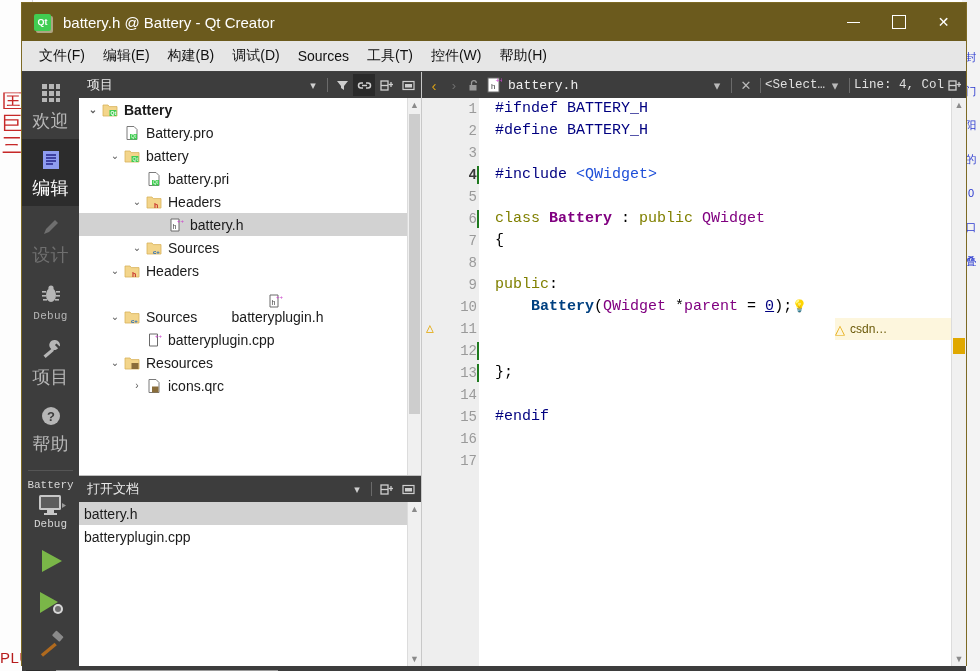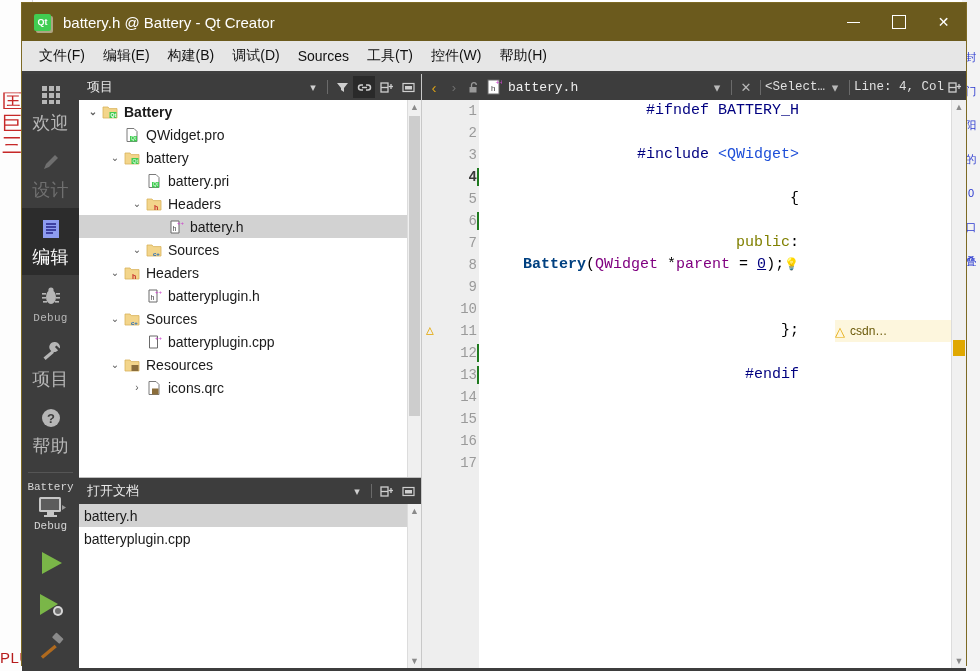--- a/index.html
+++ b/index.html
@@ -23,21 +23,21 @@
   
   #titlebar{height:38px;background:#6b5a1d;display:flex;align-items:center;padding:0 0 0 12px;}
   #titlebar .app-icon{width:17px;height:17px;background:#41cd52;border-radius:2px;position:relative;display:flex;align-items:center;justify-content:center;color:#fff;font-size:9px;font-weight:bold;flex:0 0 auto;box-shadow:2px 2px 0 rgba(255,255,255,.45);}
   #titlebar .title{color:#ffffff;font-size:15px;margin-left:12px;white-space:nowrap;}
   #titlebar .spacer{flex:1 1 auto;}
   .winbtn{width:45px;height:38px;display:flex;align-items:center;justify-content:center;color:#fff;font-size:14px;}
   .winbtn .min{display:block;width:13px;height:1px;background:#fff;}
   .winbtn .max{display:block;width:12px;height:12px;border:1.5px solid #fff;}
 
   
-  #menubar{height:30px;background:#e6e6e6;display:flex;align-items:center;padding-left:8px;border-bottom:3px solid #404040;}
+  #menubar{height:30px;background:#e6e6e6;display:flex;align-items:center;padding-left:8px;border-bottom:1px solid #404040;}
   .menu-item{padding:4px 9px;font-size:14px;color:#111;white-space:nowrap;}
 
   
   #bodyrow{display:flex;height:594px;background:#f0f0f0;}
 
   
   #modebar{width:57px;background:#3d3d3d;display:flex;flex-direction:column;align-items:stretch;}
   .mode{padding:8px 0 6px;display:flex;flex-direction:column;align-items:center;color:#b6b6b6;font-size:11px;}
   .mode.active{background:#2c2c2c;color:#ffffff;}
   .mode.disabled{color:#6f6f6f;}
@@ -88,21 +88,21 @@
   #edbody{flex:1 1 auto;display:flex;min-height:0;position:relative;overflow:hidden;}
   #gutter{width:57px;background:#eeeeee;flex:0 0 auto;position:relative;}
   .gline{height:22px;display:flex;align-items:center;justify-content:flex-end;padding-right:2px;
          font-family:"Liberation Mono",monospace;font-size:14px;color:#9a9a9a;position:relative;}
   .gline.cur{color:#3a3a3a;font-weight:bold;}
   .gmark{position:absolute;left:4px;top:2px;font-size:13px;}
   .gcaret{position:absolute;right:0;top:2px;width:2px;height:18px;background:#1f7a1f;}
   .gfold{position:absolute;right:-12px;top:0;height:22px;display:flex;align-items:center;color:#3a3a3a;font-size:10px;}
 
   #codewrap{flex:1 1 auto;position:relative;overflow:hidden;background:#ffffff;}
-  #code{position:absolute;left:0;top:0;padding-left:8px;text-align:right;}
+  #code{position:absolute;left:0;top:0;padding-left:16px;}
   .cline{height:22px;line-height:22px;font-family:"Liberation Mono",monospace;font-size:15px;white-space:pre;color:#000;}
   .kw{color:#808000;}
   .pp{color:#000080;}
   .str{color:#1d4ed8;}
   .typ{color:#800080;font-weight:bold;}
   .typ2{color:#800080;}
   .num{color:#000080;text-decoration:underline;}
   .fn{color:#004080;font-weight:bold;}
   .ident{color:#000;}
   #warnrow{position:absolute;right:0;height:22px;background:#fdf6dd;display:flex;align-items:center;padding:0 6px 0 0;font-family:"Liberation Sans",sans-serif;font-size:12px;color:#6b5a0a;white-space:nowrap;}
@@ -177,42 +177,42 @@
                 <rect x="16" y="9" width="4" height="5"></rect>
             <rect x="2" y="16" width="5" height="4"></rect>
                 <rect x="9" y="16" width="5" height="4"></rect>
                 <rect x="16" y="16" width="4" height="4"></rect>
           </g>
             </svg>
         </div>
         <div class="lbl">欢迎</div>
       </div>
 
-      <div class="mode disabled">
-        <div class="glyph">
-          <svg width="22" height="22" viewBox="0 0 22 22">
-            <path d="M4 18 L6 13 L15 4 L18 7 L9 16 Z" fill="#6f6f6f"></path>
-          </svg>
-        </div>
-        <div class="lbl">设计</div>
-      </div>
-
       <div class="mode active">
         <div class="glyph">
           <svg width="22" height="22" viewBox="0 0 22 22">
             <rect x="3" y="2" width="16" height="18" fill="#8e9cf0"></rect>
             <g stroke="#2b2b8f" stroke-width="1.6">
               <line x1="6" y1="6" x2="16" y2="6"></line>
                 <line x1="6" y1="9" x2="16" y2="9"></line>
               <line x1="6" y1="12" x2="16" y2="12"></line>
                 <line x1="6" y1="15" x2="13" y2="15"></line>
             </g>
           </svg>
         </div>
         <div class="lbl">编辑</div>
+      </div>
+
+      <div class="mode disabled">
+        <div class="glyph">
+          <svg width="22" height="22" viewBox="0 0 22 22">
+            <path d="M4 18 L6 13 L15 4 L18 7 L9 16 Z" fill="#6f6f6f"></path>
+          </svg>
+        </div>
+        <div class="lbl">设计</div>
       </div>
 
       <div class="mode">
         <div class="glyph">
           <svg width="22" height="22" viewBox="0 0 22 22">
               <g fill="#b6b6b6">
             <ellipse cx="11" cy="12" rx="5" ry="7"></ellipse>
             <circle cx="11" cy="5" r="2.6"></circle>
             <rect x="2" y="8" width="4" height="1.6"></rect>
                 <rect x="16" y="8" width="4" height="1.6"></rect>
@@ -335,21 +335,21 @@
             </div>
             <div class="trow" style="padding-left: 28px;">
               <span class="arrow">&nbsp;</span>
               <span class="ficon">
                 <svg width="16" height="16" viewBox="0 0 16 16">
                   <path d="M3 1.5 h7 l3 3 V14.5 H3 Z" fill="#ffffff" stroke="#7a7a7a" stroke-width="1"></path>
                   <rect x="6" y="9" width="7" height="5.5" fill="#41cd52"></rect>
                   <text x="7" y="13.3" fill="#fff" font-size="4.6" font-family="Liberation Sans, sans-serif">Qt</text>
                 </svg>
               </span>
-              <span class="tlabel">QWidget.pro</span>
+              <span class="tlabel">Battery.pro</span>
             </div>
             <div class="trow" style="padding-left: 28px;">
               <span class="arrow">⌄</span>
               <span class="ficon">
                 <svg width="16" height="16" viewBox="0 0 16 16">
                   <path d="M1 3 h5 l1.3 1.6 H15 V14 H1 Z" fill="#f3d58b" stroke="#d8b35a" stroke-width="0.8"></path>
                   <rect x="7.5" y="8" width="7" height="6" fill="#41cd52"></rect>
                   <text x="8.6" y="13" fill="#fff" font-size="5" font-family="Liberation Sans, sans-serif">Qt</text>
                 </svg>
               </span>
@@ -400,21 +400,21 @@
             <div class="trow" style="padding-left: 28px;">
               <span class="arrow">⌄</span>
               <span class="ficon">
                 <svg width="16" height="16" viewBox="0 0 16 16">
                   <path d="M1 3 h5 l1.3 1.6 H15 V14 H1 Z" fill="#f3d58b" stroke="#d8b35a" stroke-width="0.8"></path>
                   <text x="8" y="14" fill="#c62828" font-size="7" font-weight="bold" font-family="Liberation Sans, sans-serif">h</text>
                 </svg>
               </span>
               <span class="tlabel">Headers</span>
             </div>
-            <div class="trow" style="padding-left: 50px;">
+            <div class="trow" style="padding-left: 50px; flex-direction: column;">
               <span class="arrow">&nbsp;</span>
               <span class="ficon">
                 <svg width="16" height="16" viewBox="0 0 16 16">
                   <path d="M3 2 h8 v12 H3 Z" fill="#ffffff" stroke="#6a6a6a" stroke-width="1"></path>
                   <text x="4.6" y="11.5" fill="#3a3a3a" font-size="7" font-family="Liberation Sans, sans-serif">h</text>
                   <text x="9" y="6" fill="#cc44cc" font-size="6" font-family="Liberation Sans, sans-serif">++</text>
                 </svg>
               </span>
               <span class="tlabel">batteryplugin.h</span>
             </div>
@@ -600,23 +600,25 @@
             <div class="gline">
               <span>16</span>
             </div>
             <div class="gline">
               <span>17</span>
             </div>
           </div>
         <div id="codewrap">
           <div id="code">
               <div class="cline"><span class="pp">#ifndef BATTERY_H</span></div>
+              <div class="cline"><span class="pp">#define BATTERY_H</span></div>
               <div class="cline">&nbsp;</div>
               <div class="cline"><span class="pp">#include </span><span class="str">&lt;QWidget&gt;</span></div>
               <div class="cline">&nbsp;</div>
+              <div class="cline"><span class="kw">class </span><span class="typ">Battery</span><span class="ident"> : </span><span class="kw">public </span><span class="typ2">QWidget</span></div>
               <div class="cline"><span class="ident">{</span></div>
               <div class="cline">&nbsp;</div>
               <div class="cline"><span class="kw">public</span><span class="ident">:</span></div>
               <div class="cline"><span class="ident">    </span><span class="fn">Battery</span><span class="ident">(</span><span class="typ2">QWidget</span><span class="ident"> *</span><span class="typ2">parent</span><span class="ident"> = </span><span class="num">0</span><span class="ident">);</span><span class="bulb">💡</span></div>
               <div class="cline">&nbsp;</div>
               <div class="cline">&nbsp;</div>
               <div class="cline"><span class="ident">};</span></div>
               <div class="cline">&nbsp;</div>
               <div class="cline"><span class="pp">#endif</span></div>
               <div class="cline">&nbsp;</div>

